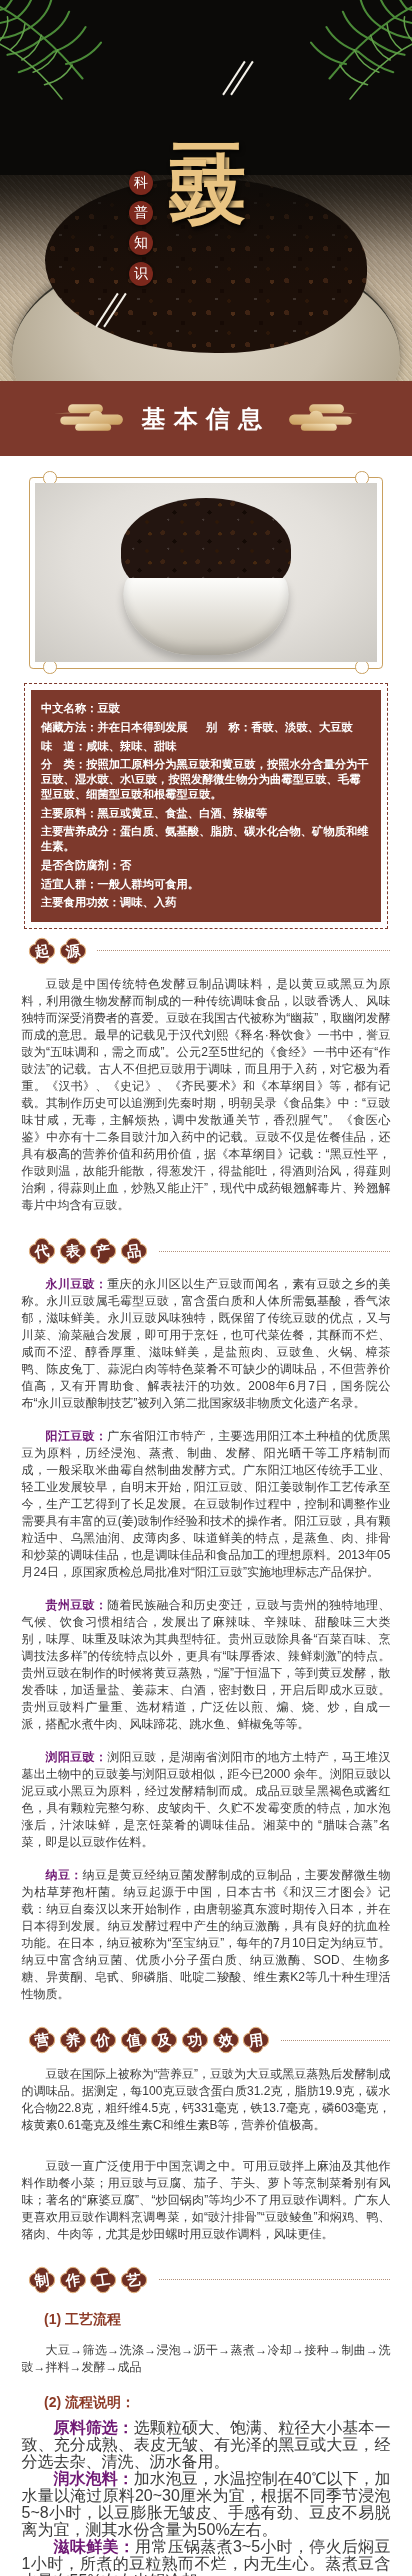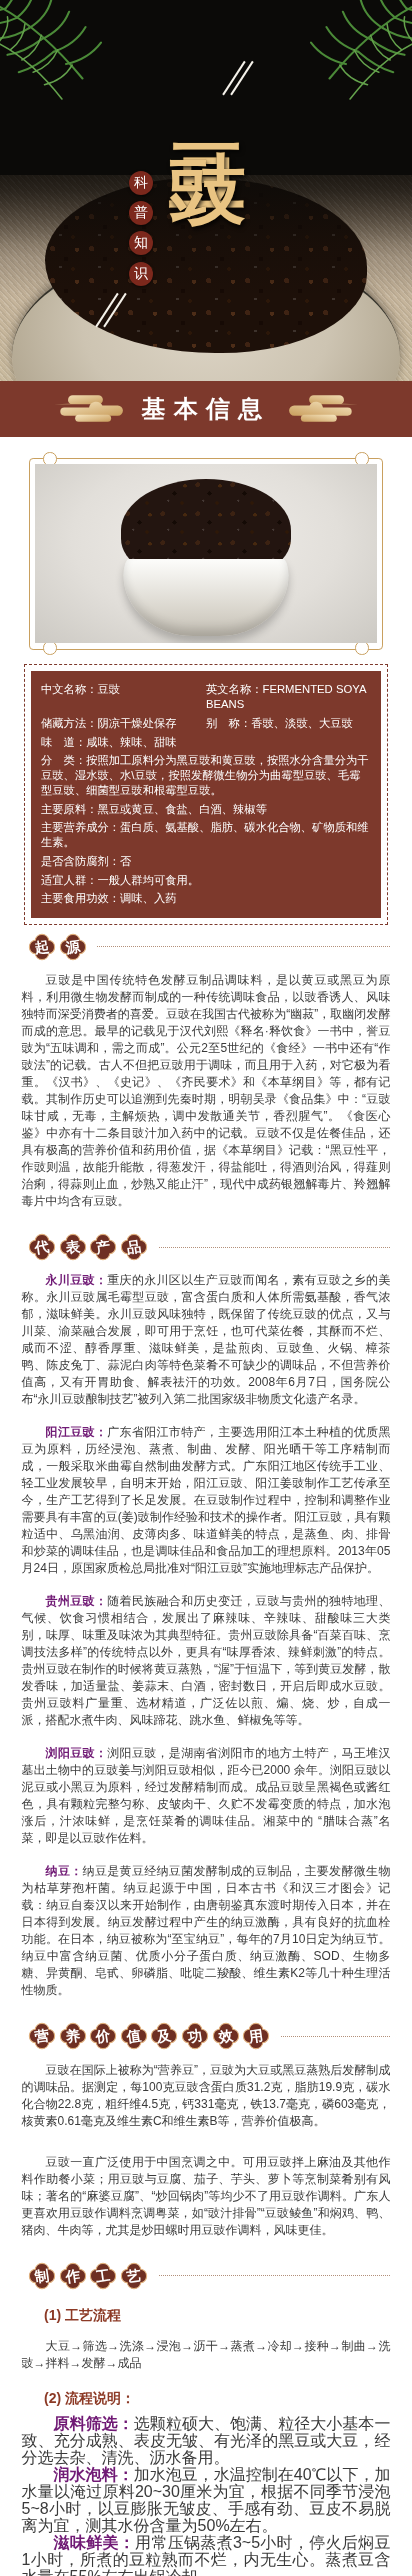--- a/index.html
+++ b/index.html
@@ -39,21 +39,21 @@
     text-shadow:1.5px 2.1px 4.1px rgba(0,0,0,.75),0 0 1px #7a5a26;}
   .tagline{position:absolute;left:129px;top:171px;display:flex;flex-direction:column;gap:6.2px;}
   .tag-circle{width:24px;height:24px;border-radius:50%;background:#7c281c;color:#ffffff;
     display:flex;align-items:center;justify-content:center;font-size:14px;
     font-family:"Liberation Serif",serif;box-shadow:0 1px 2.6px rgba(0,0,0,.55);}
   .slashes{position:absolute;display:flex;gap:6.7px;}
   .slashes span{display:block;width:1.5px;height:40px;background:#f5f2ea;transform:rotate(33deg);}
   .slash-tr{top:58px;left:233px;}
   .slash-bl{top:290px;left:106px;}
   
-  .banner{height:56px;flex:none;background:#7d392c;display:flex;align-items:center;justify-content:center;gap:15.5px;}
+  .banner{height:75px;flex:none;background:#7d392c;display:flex;align-items:center;justify-content:center;gap:15.5px;}
   .banner-title{color:#ffffff;font-family:"Liberation Serif",serif;font-size:24px;font-weight:bold;letter-spacing:8.2px;}
   .cloud{flex:none;}
   
   .frame{width:354px;height:192px;margin:20.6px auto 0;flex:none;position:relative;
     border:1px solid #c9a05f;border-radius:4.1px;padding:5.2px;box-sizing:border-box;}
   .frame .corner{position:absolute;width:11.3px;height:11.3px;border:1px solid #c9a05f;border-radius:50%;background:#fff;}
   .corner.tl{top:-6.2px;left:13.4px;} .corner.tr{top:-6.2px;right:13.4px;}
   .corner.bl{bottom:-6.2px;left:13.4px;} .corner.br{bottom:-6.2px;right:13.4px;}
   .studio{height:100%;position:relative;overflow:hidden;
     background:radial-gradient(ellipse at 50% 42%,#f0ede9 0%,#e2dfda 55%,#ccc9c3 100%);}
@@ -66,21 +66,21 @@
     background-color:#231510;
     background-image:
       radial-gradient(circle 4.6px at 6.7px 5.7px,#3c2212 50%,transparent 53%),
       radial-gradient(circle 4.1px at 18.5px 14.4px,#140a05 50%,transparent 53%),
       radial-gradient(circle 3.6px at 29px 6.7px,#46280f 50%,transparent 53%),
       radial-gradient(circle 2.1px at 12.4px 21.6px,rgba(255,255,255,.15) 45%,transparent 55%),
       radial-gradient(circle 3.1px at 26px 24px,#2e1808 50%,transparent 53%);
     background-size:35px 29px;}
   
   .infobox{width:364px;margin:14.4px auto 0;flex:none;border:1px dashed #7d392c;padding:5.7px;box-sizing:border-box;}
-  .infobox-inner{background:#7d392c;color:#ffffff;padding:8.2px 10.3px;font-size:11.3px;line-height:15px;}
+  .infobox-inner{background:#7d392c;color:#ffffff;padding:8.2px 10.3px;font-size:11.3px;line-height:15px;font-weight:bold;}
   .irow{margin:3.6px 0;display:flex;}
   .irow .half{flex:1 1 50%;}
   .irow.full{display:block;}
   
   .badges{display:flex;align-items:center;padding:0 21.6px 0 28px;margin-top:23px;flex:none;}
   .badges.first{margin-top:8.2px;}
   .badge{position:relative;width:28px;height:28px;margin-right:2.6px;flex:none;}
   .badge svg{position:absolute;inset:0;}
   .badge b{position:absolute;inset:0;display:flex;align-items:center;justify-content:center;
     color:#fff;font-size:14.4px;font-weight:bold;font-family:"DejaVu Serif","Liberation Serif",serif;
@@ -174,24 +174,23 @@
   <div class="studio">
     <div class="mound"></div>
     <div class="bowl2"></div>
   </div>
 </div>
 
 <div class="infobox">
   <div class="infobox-inner">
     <div class="irow">
       <span class="half"><span>中文名称：</span><span>豆豉</span></span>
-      <span class="half"><span>英文名称：</span><span>FERMENTED SOYA BEANS</span></span>
     </div>
     <div class="irow">
-      <span class="half"><span>储藏方法：</span><span>阴凉干燥处保存</span></span>
+      <span class="half"><span>储藏方法：</span><span>并在日本得到发展</span></span>
       <span class="half"><span>别　称：</span><span>香豉、淡豉、大豆豉</span></span>
     </div>
     <div class="irow full"><span>味　道：</span><span>咸味、辣味、甜味</span></div>
     <div class="irow full"><span>分　类：</span><span>按照加工原料分为黑豆豉和黄豆豉，按照水分含量分为干豆豉、湿水豉、水\豆豉，按照发酵微生物分为曲霉型豆豉、毛霉型豆豉、细菌型豆豉和根霉型豆豉。</span></div>
     <div class="irow full"><span>主要原料：</span><span>黑豆或黄豆、食盐、白酒、辣椒等</span></div>
     <div class="irow full"><span>主要营养成分：</span><span>蛋白质、氨基酸、脂肪、碳水化合物、矿物质和维生素。</span></div>
     <div class="irow full"><span>是否含防腐剂：</span><span>否</span></div>
     <div class="irow full"><span>适宜人群：</span><span>一般人群均可食用。</span></div>
     <div class="irow full"><span>主要食用功效：</span><span>调味、入药</span></div>
   </div>

